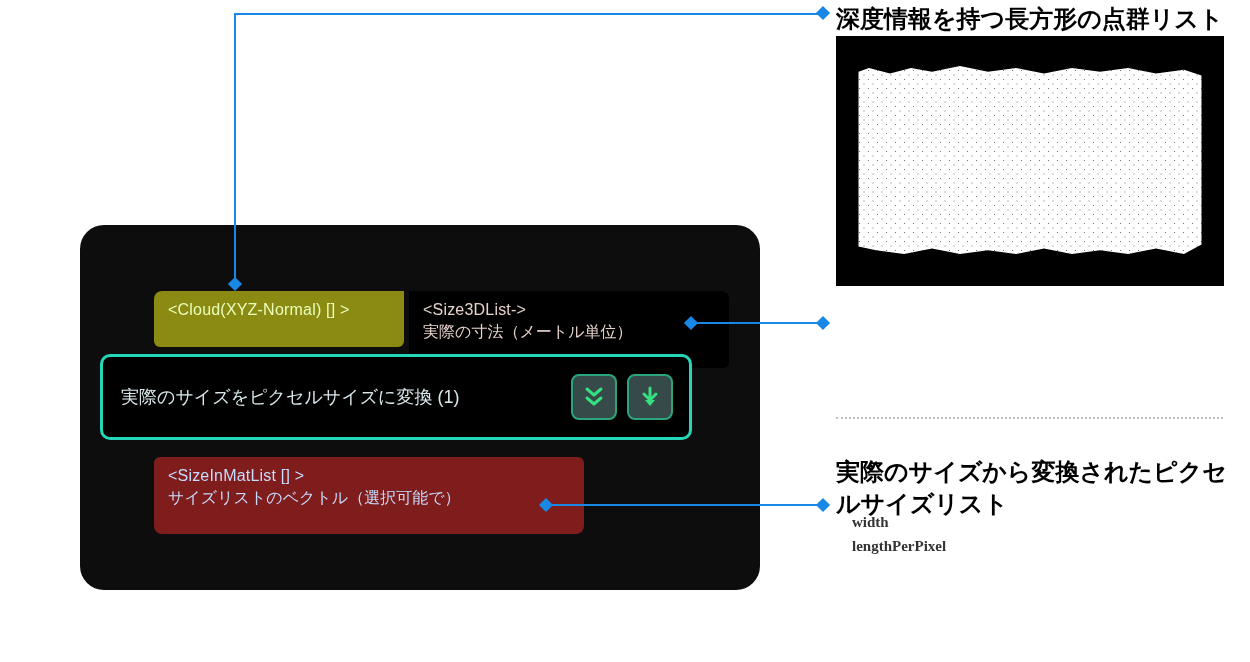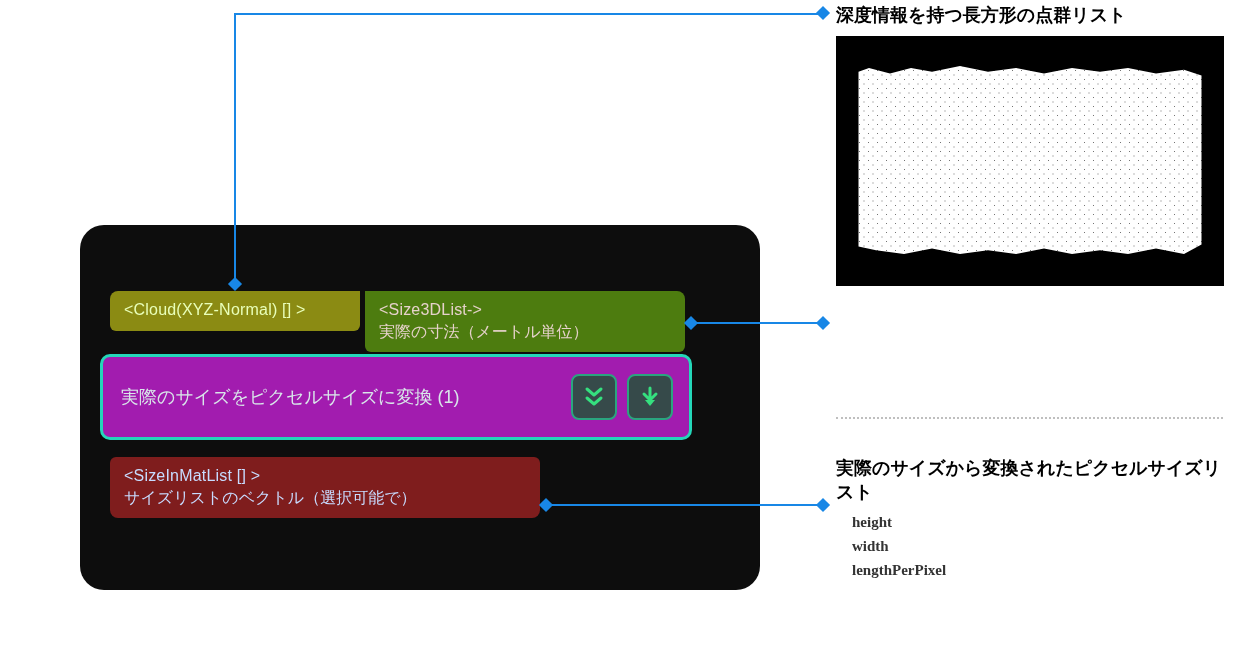--- a/index.html
+++ b/index.html
@@ -26,25 +26,26 @@
     width: 680px;
     height: 365px;
     background: #0d0d0d;
     border-radius: 24px;
   }
 
   
   .port {
     position: absolute;
     border-radius: 6px;
-    padding: 8px 14px 10px 14px;
+    padding: 8px 14px 26px 14px;
     color: #c6f0ff;
     font-size: 16px;
     line-height: 1.35;
     box-sizing: border-box;
+    margin-left: 44px;
   }
   .port .type-line {
     color: #d7f2ff;
     letter-spacing: 0.2px;
   }
   .port .desc-line {
     color: #cfeaff;
   }
 
   .port-cloud {
@@ -55,34 +56,34 @@
     border-top-left-radius: 8px;
     border-top-right-radius: 0;
   }
   .port-cloud .type-line,
   .port-cloud .desc-line { color: #e9ffb9; }
 
   .port-size3d {
     left: 365px;
     top: 291px;
     width: 320px;
-    background: #4d7c0f;
+    background: #000000;
     border-top-left-radius: 0;
     border-top-right-radius: 8px;
   }
   .port-size3d .type-line,
   .port-size3d .desc-line { color: #e6d2cb; }
 
   .node-body {
     position: absolute;
     left: 100px;
     top: 354px;
     width: 592px;
     height: 86px;
-    background: #a21caf;
+    background: #000000;
     border: 3px solid #24d7b9;
     border-radius: 10px;
     color: #d9e7ea;
     font-size: 18px;
     box-sizing: border-box;
     display: flex;
     align-items: center;
     padding-left: 18px;
   }
   .node-body .title {
@@ -113,21 +114,21 @@
     border-bottom-left-radius: 8px;
     border-bottom-right-radius: 8px;
   }
   .port-out .type-line,
   .port-out .desc-line { color: #c8dcff; }
 
   
   .anno {
     position: absolute;
     font-weight: 700;
-    font-size: 18px;
+    font-size: 24px;
     color: #000;
     line-height: 1.35;
   }
   .anno-sub {
     position: absolute;
     font-weight: 700;
     font-family: Georgia, "Times New Roman", serif;
     font-size: 15px;
     color: #333;
     line-height: 1.6;
@@ -214,21 +215,20 @@
 
   <div class="thumb-wrap">
     <div class="thumb-inner"></div>
   </div>
 
 
   <div class="divider"></div>
 
   <div class="anno anno3">実際のサイズから変換されたピクセルサイズリスト</div>
   <div class="anno-sub anno3-sub">
-    <div>height</div>
     <div>width</div>
     <div>lengthPerPixel</div>
   </div>
 
   <div class="panel"></div>
 
   <div class="port port-cloud">
     <div class="type-line">&lt;Cloud(XYZ-Normal) [] &gt;</div>
   </div>
 

